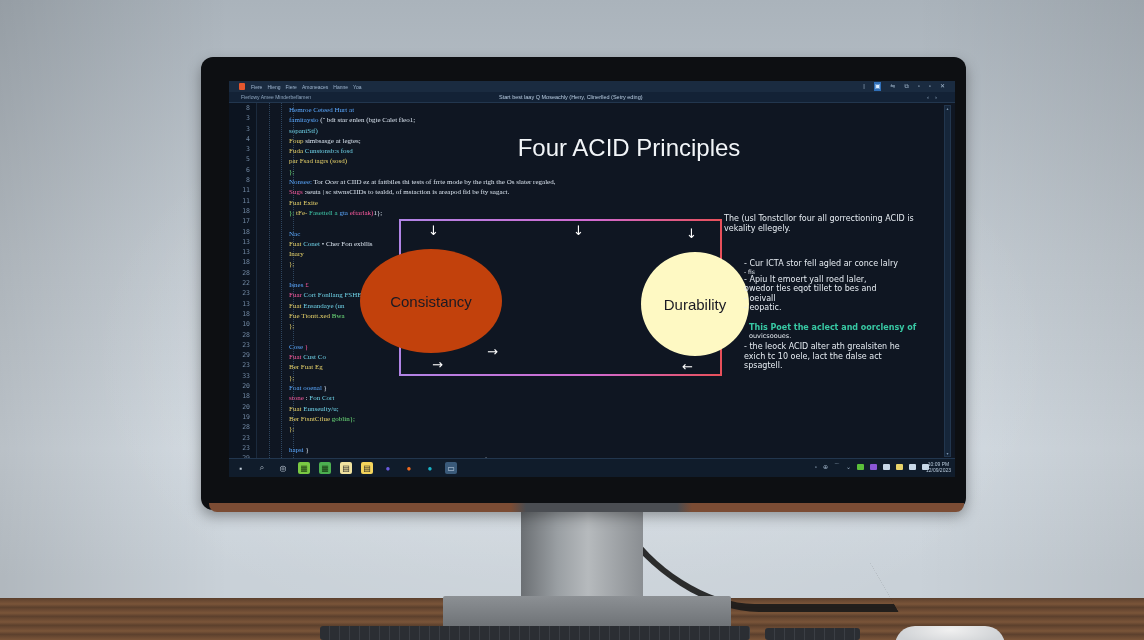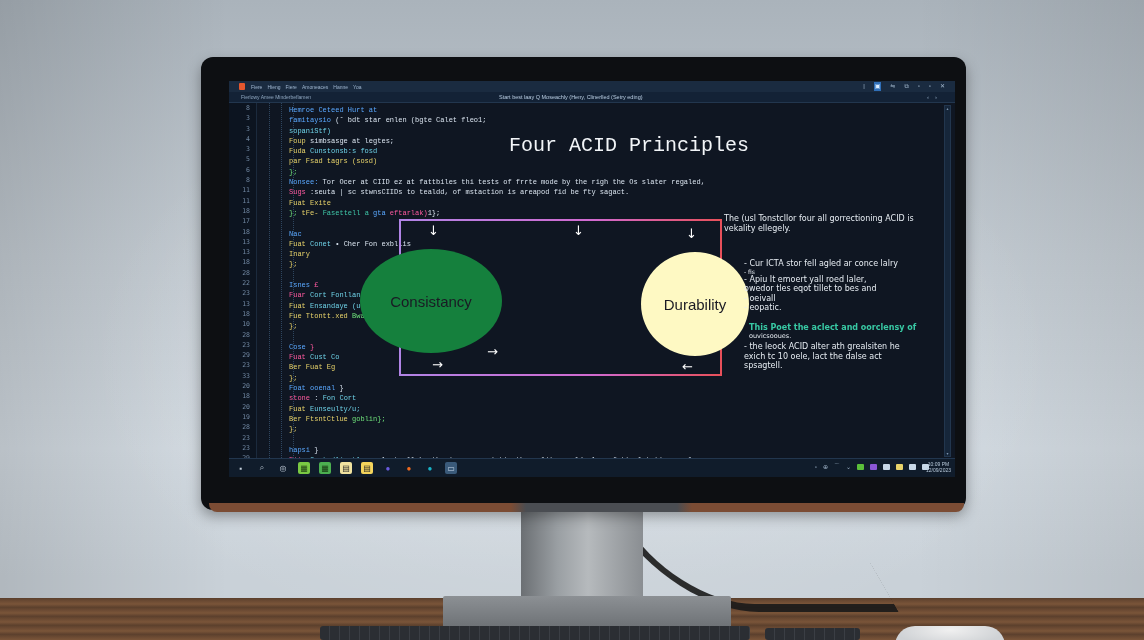--- a/index.html
+++ b/index.html
@@ -88,46 +88,46 @@
   
   .gutter {
     position: absolute; left: 0; top: 22px; width: 28px; height: 355px;
     background: #0c1420; border-right: 1px solid #1b2a3d;
   }
   .gutter .ln { display: block; font-family: "DejaVu Sans Mono", monospace; font-size: 6.5px; color: #6f86a0; text-align: right; padding-right: 6px; height: 10.3px; line-height: 10.3px; }
   .fold-line { position: absolute; top: 22px; width: 1px; height: 355px; border-left: 1px dotted #2e4660; }
   
   .code {
     position: absolute; left: 60px; top: 24px; width: 300px;
-    font-family: Liberation Mono, monospace; font-size: 7px; line-height: 10.3px;
+    font-family: Liberation Serif, serif; font-size: 7px; line-height: 10.3px;
     white-space: nowrap;
   }
   .cl { display: block; height: 10.3px; }
   .c-blue { color: #5aa8ff; }
   .c-yellow { color: #e8d36a; }
   .c-pink { color: #ff5aa0; }
   .c-cyan { color: #6fd3e8; }
   .c-green { color: #6ee07a; }
   .c-white { color: #d9e3ee; }
   .c-teal { color: #3fc7a8; }
   
   .slide-title {
     position: absolute; left: 265px; top: 53px; width: 270px; text-align: center;
-    font-size: 20px; color: #f2f5f8; font-family: Liberation Mono, monospace;
+    font-size: 24px; color: #f2f5f8; font-family: Liberation Sans, sans-serif;
   }
   .diagram-box {
     position: absolute; left: 170px; top: 138px; width: 323px; height: 157px;
     border: 2px solid; border-image: linear-gradient(90deg, #b184e6 0%, #d16ad0 60%, #e8505a 100%) 1;
   }
   .circle {
     position: absolute; border-radius: 50%;
     display: flex; align-items: center; justify-content: center;
     font-family: "Liberation Sans", sans-serif; font-size: 15px; color: #1a1a24;
   }
-  .c-consistency { left: 131px; top: 168px; width: 142px; height: 104px; background: #15803d; }
+  .c-consistency { left: 131px; top: 168px; width: 142px; height: 104px; background: #c2410c; }
   .c-isolation { left: 290px; top: 166px; width: 118px; height: 112px; background: #f0582e; }
   .c-durability { left: 412px; top: 171px; width: 108px; height: 104px; background: #fef9c3; }
   .arrow { position: absolute; color: #ffffff; font-size: 13px; line-height: 13px; font-family: "DejaVu Sans", sans-serif; }
   
   .side-prose { position: absolute; left: 495px; font-family: "DejaVu Sans", sans-serif; font-size: 8px; line-height: 9.5px; color: #e6ecf2; white-space: nowrap; }
   .side-teal { color: #38c9a4; font-weight: bold; }
   
   .scrollbar { position: absolute; right: 4px; top: 24px; width: 7px; height: 352px; background: #16263a; border: 1px solid #22364e; }
   .scroll-arrow { position: absolute; left: 0; width: 5px; height: 5px; font-size: 4px; color: #7b93ad; text-align: center; line-height: 5px; }
   

